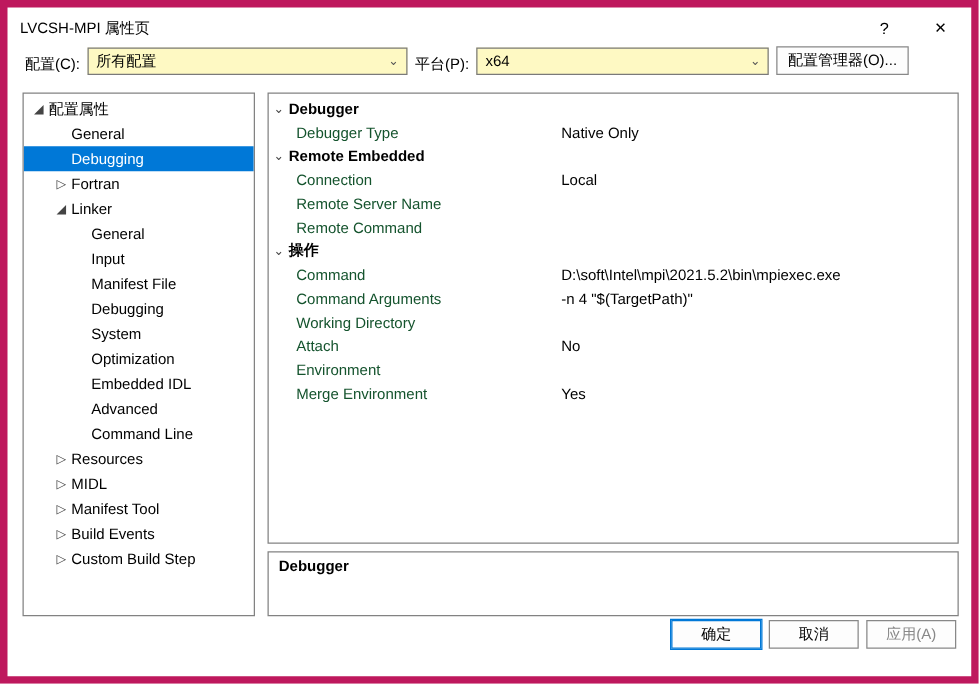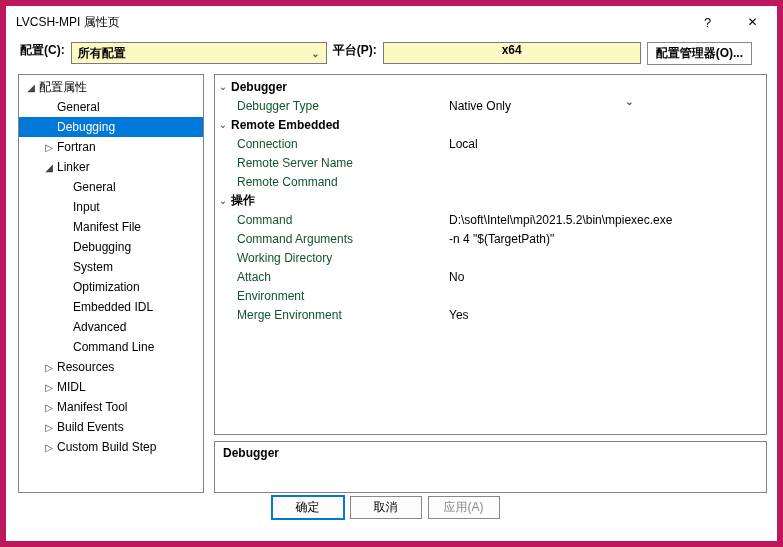--- a/index.html
+++ b/index.html
@@ -2,26 +2,26 @@
 <html><head>
 <meta charset="utf-8">
 <style>
 * { box-sizing: border-box; margin: 0; padding: 0; font-family: "Segoe UI", "Microsoft YaHei", sans-serif; font-size: 12px; }
 body { background: #fff; width: 783px; height: 547px; overflow: hidden; }
 .window { width: 783px; height: 547px; border: 6px solid #be185d; display: flex; flex-direction: column; }
 .titlebar { height: 32px; display: flex; align-items: center; padding: 0 2px 0 10px; }
 .titlebar .title { flex: 1; font-size: 12px; color: #000; }
 .titlebar .btn { width: 45px; height: 30px; display: flex; align-items: center; justify-content: center; color: #000; font-size: 14px; }
 .titlebar .help-icon { font-size: 13px; }
-.toolbar { height: 28px; display: flex; align-items: flex-start; padding: 4px 10px 6px 14px; gap: 6px; font-weight: bold; }
+.toolbar { height: 28px; display: flex; align-items: flex-end; padding: 4px 10px 6px 14px; gap: 6px; }
 .toolbar .lbl { white-space: nowrap; }
 .toolbar .combo { border: 1px solid #7a7a7a; height: 22px; display: flex; align-items: center; padding: 0 6px; background: #fef9c3; color: #000; position: relative; gap: 39px; }
 .combo .chev { margin-left: auto; font-size: 10px; color: #555; }
 .combo.config { width: 256px; }
-.combo.platform { width: 258px; flex-direction: column; }
+.combo.platform { width: 234px; }
 .toolbar .mgrbtn { border: 1px solid #888; height: 23px; padding: 0 8px; background: #fdfdfd; white-space: nowrap; display: flex; align-items: center; }
 .body { flex: 1; display: flex; padding: 8px 10px 4px 12px; gap: 10px; overflow: hidden; }
 .tree { width: 186px; border: 1px solid #828282; overflow-y: auto; padding: 2px 0; }
 .tree-row { display: flex; align-items: center; height: 20px; padding-right: 4px; white-space: nowrap; }
 .tree-row.sel { background: #0078d7; color: #fff; }
 .tw { display: inline-block; width: 12px; text-align: center; font-size: 10px; color: #444; margin-right: 2px; }
 .tree-row .label { flex: 1; }
 .ind1 { padding-left: 6px; }
 .ind2 { padding-left: 24px; }
 .ind3 { padding-left: 40px; }
@@ -29,21 +29,21 @@
 .grid { flex: 1; border: 1px solid #828282; overflow: auto; padding: 2px 0; }
 .grow { display: flex; height: 19px; align-items: center; }
 .grow .k { width: 230px; padding-left: 22px; color: #14532d; white-space: nowrap; overflow: hidden; }
 .grow .v { flex: 1; padding-left: 4px; color: #000; white-space: nowrap; overflow: hidden; }
 .grow.bold .v { font-weight: 400; }
 .ghdr { display: flex; height: 19px; align-items: center; }
 .ghdr .tw2 { width: 16px; text-align: center; font-size: 10px; color: #444; }
 .ghdr .hl { font-weight: 600; color: #000; }
 .desc { height: 52px; border: 1px solid #828282; padding: 4px 8px; }
 .desc .dt { font-weight: 600; }
-.footer { height: 44px; display: flex; align-items: center; justify-content: center; padding: 0 12px 24px 0; gap: 6px; }
+.footer { height: 44px; display: flex; align-items: center; justify-content: flex-end; padding: 0 12px 24px 0; gap: 6px; }
 .footer .fbtn { border: 1px solid #888; background: #fdfdfd; height: 23px; width: 72px; display: flex; align-items: center; justify-content: center; }
 .footer .fbtn.hl { border: 1px solid #0078d7; outline: 1px solid #0078d7; }
 .footer .fbtn.dis { color: #888; }
 </style>
 </head>
 <body>
 
 <div class="window">
 
   <div class="titlebar">

